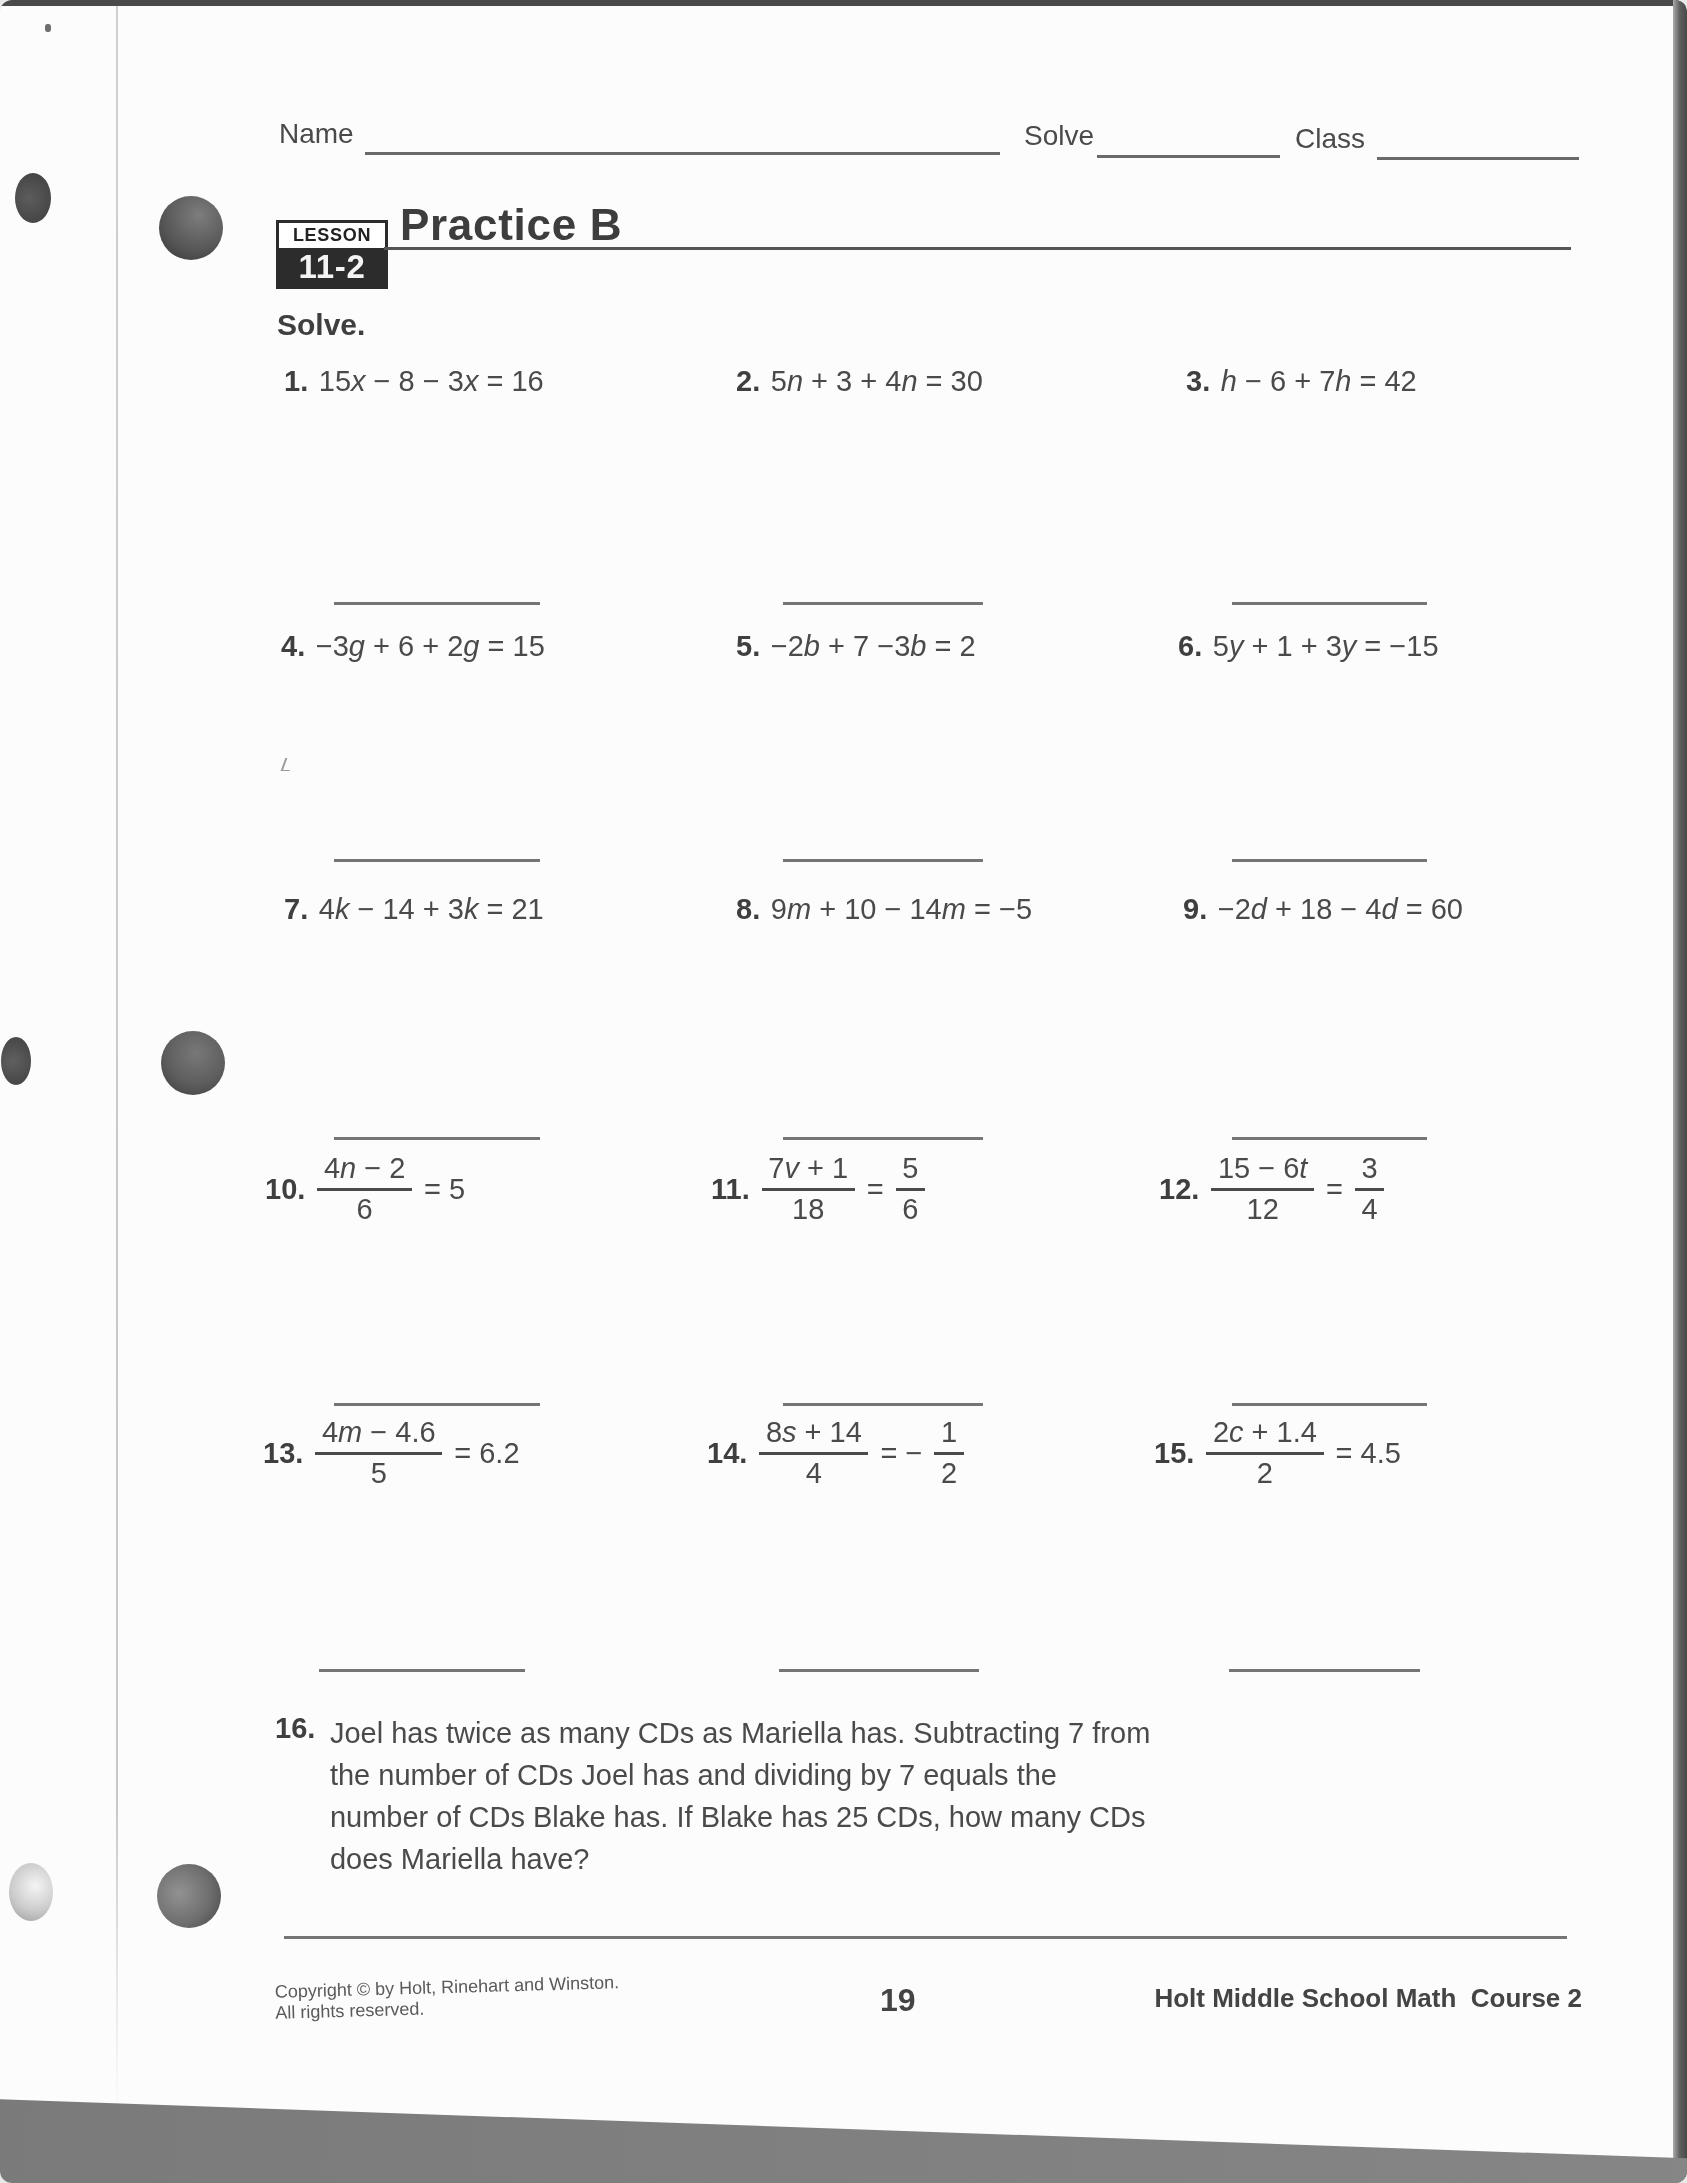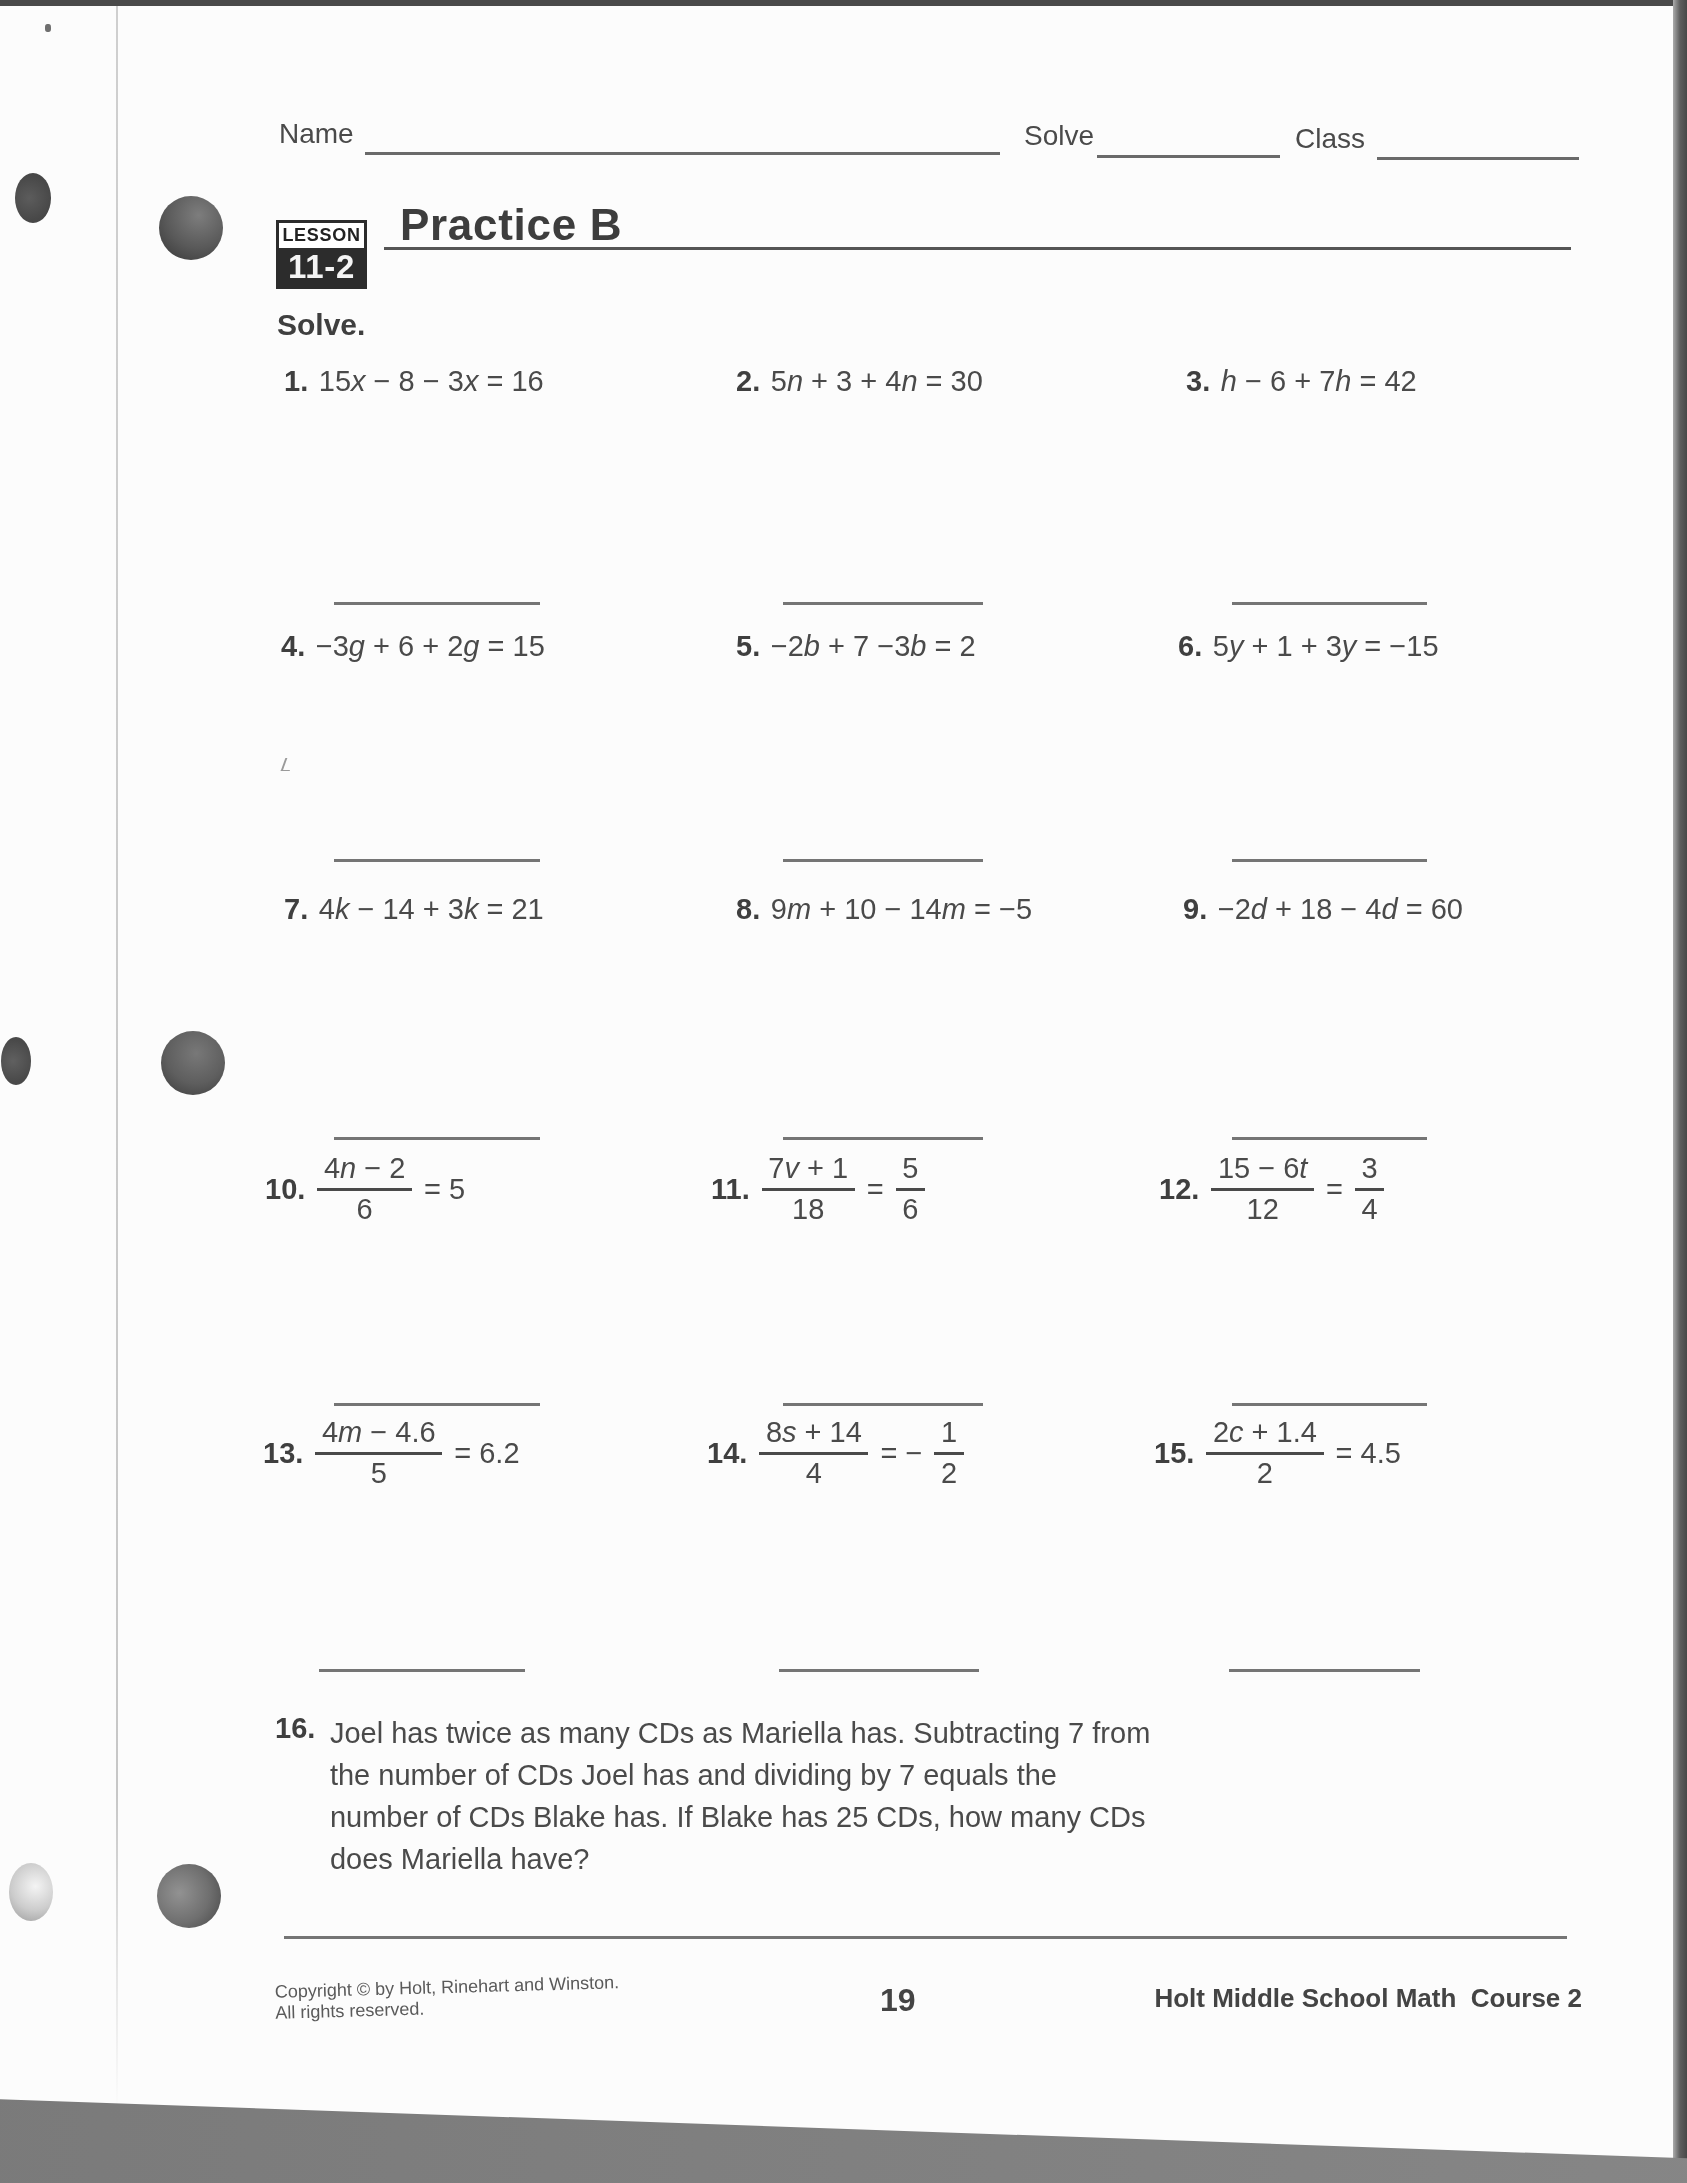--- a/index.html
+++ b/index.html
@@ -3,20 +3,21 @@
 <meta charset="utf-8">
 <style>
   html,body{margin:0;padding:0;background:#e9e9e9;}
   .canvas{
     position:relative;
     width:1687px;height:2183px;
     background:#fcfcfc;
     overflow:hidden;
     font-family:"Liberation Sans", sans-serif;
     color:#4a4a4a;
+    border-radius:12px;
   }
   
   .top-edge{position:absolute;left:0;top:0;width:1687px;height:6px;background:#4a4a4a;}
   .right-strip{position:absolute;left:1673px;top:0;width:14.6px;height:2183px;
     background:linear-gradient(to right,#ababab,#5f5f5f 45%,#454545);}
   .bottom-band{position:absolute;left:-53px;top:2129px;width:1800px;height:212px;
     background:linear-gradient(to right,#7a7a7a,#868686);transform:rotate(2deg);}
   .page-edge-line{position:absolute;left:116px;top:6px;width:2px;height:2104px;
     background:linear-gradient(to bottom,#cfcfcf,#c7c7c7 85%,rgba(200,200,200,0));}
   .hole{position:absolute;border-radius:50%;}
@@ -33,21 +34,21 @@
     background:radial-gradient(circle at 40% 50%,#606060,#494949 70%);}
   .edge-blob-3{left:9.3px;top:1863px;width:44px;height:58px;
     background:radial-gradient(circle at 60% 40%,#f4f4f4,#cccccc 55%,#9f9f9f 95%);}
   .speck-1{position:absolute;left:45px;top:24px;width:6px;height:8px;background:#6f6f6f;border-radius:40%;}
   .speck-2{position:absolute;left:283px;top:758px;width:6.6px;height:12px;border-left:2px solid #9a9a9a;
     border-bottom:1.3px solid #9a9a9a;transform:skewX(-20deg);}
   
   .hdr-label{position:absolute;font-size:28px;color:#4a4a4a;}
   .hline{position:absolute;height:2.6px;background:#6a6a6a;}
   
-  .badge{position:absolute;left:276px;top:220px;width:91px;height:69px;
+  .badge{position:absolute;left:276px;top:220px;width:112px;height:69px;
     border:3.3px solid #2c2c2c;background:#fff;box-sizing:border-box;display:flex;flex-direction:column;}
   .badge-top{height:26.5px;display:flex;align-items:center;justify-content:center;
     font-weight:bold;font-size:18px;letter-spacing:0.7px;color:#222;}
   .badge-bot{flex:1;background:#2c2c2c;color:#f4f4f4;display:flex;align-items:center;justify-content:center;
     font-weight:bold;font-size:33px;letter-spacing:0.7px;}
   .title{position:absolute;left:400px;top:200px;font-size:44px;font-weight:bold;color:#3d3d3d;letter-spacing:0.7px;}
   .title-rule{position:absolute;left:384px;top:247px;width:1187px;height:3.3px;background:#555;}
   .subtitle{position:absolute;left:400px;top:255px;font-size:40px;font-weight:bold;font-style:italic;color:#454545;}
   .instruction{position:absolute;left:277px;top:308px;font-size:30px;font-weight:bold;color:#3f3f3f;}
   

